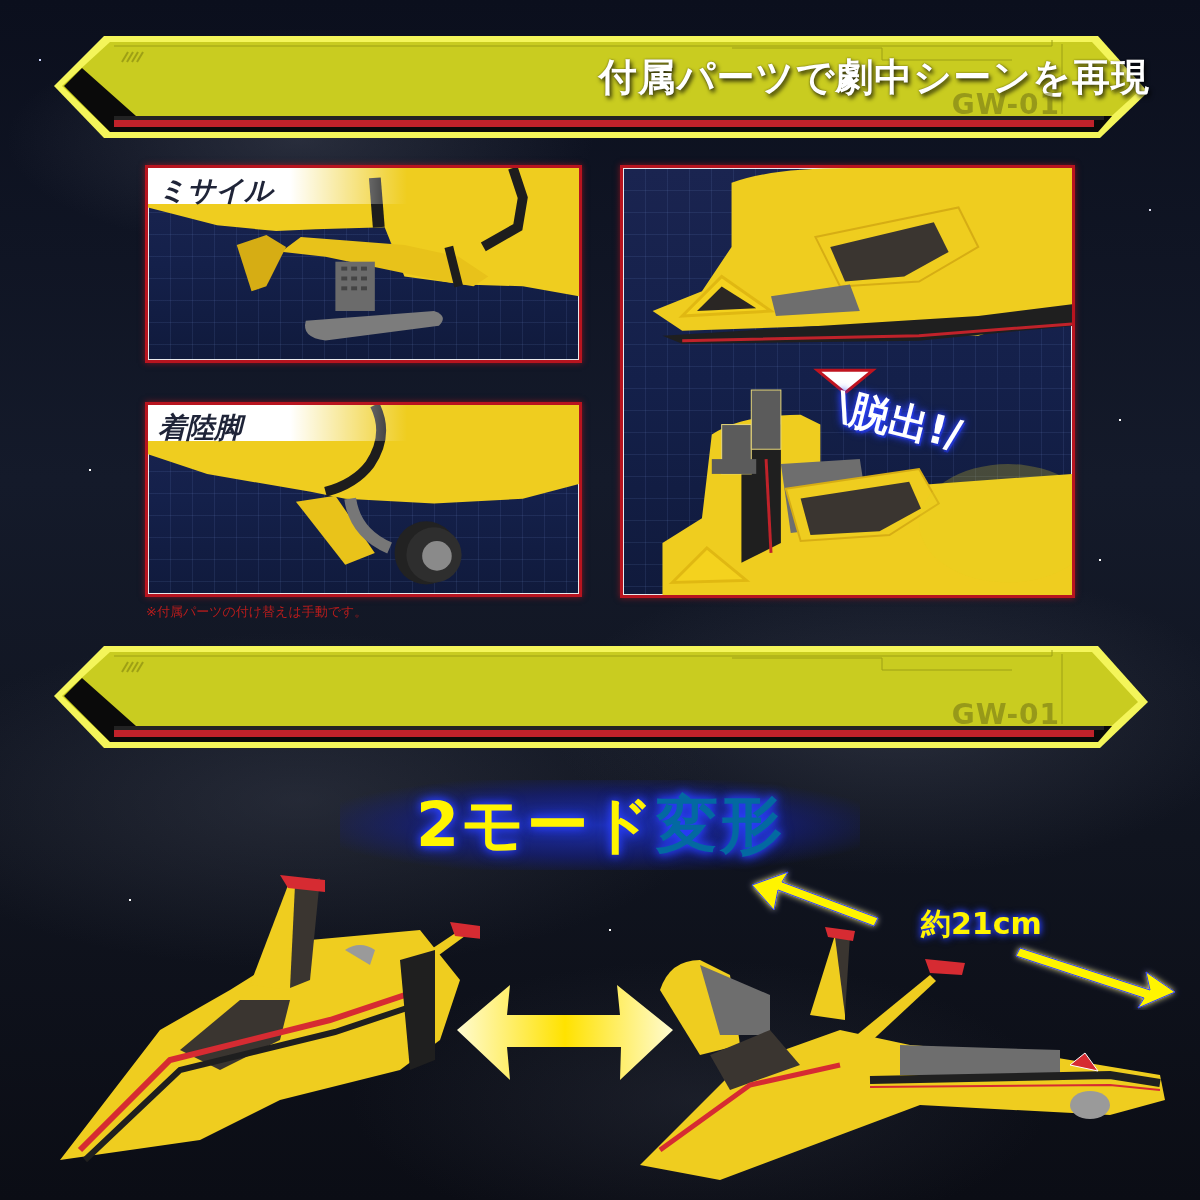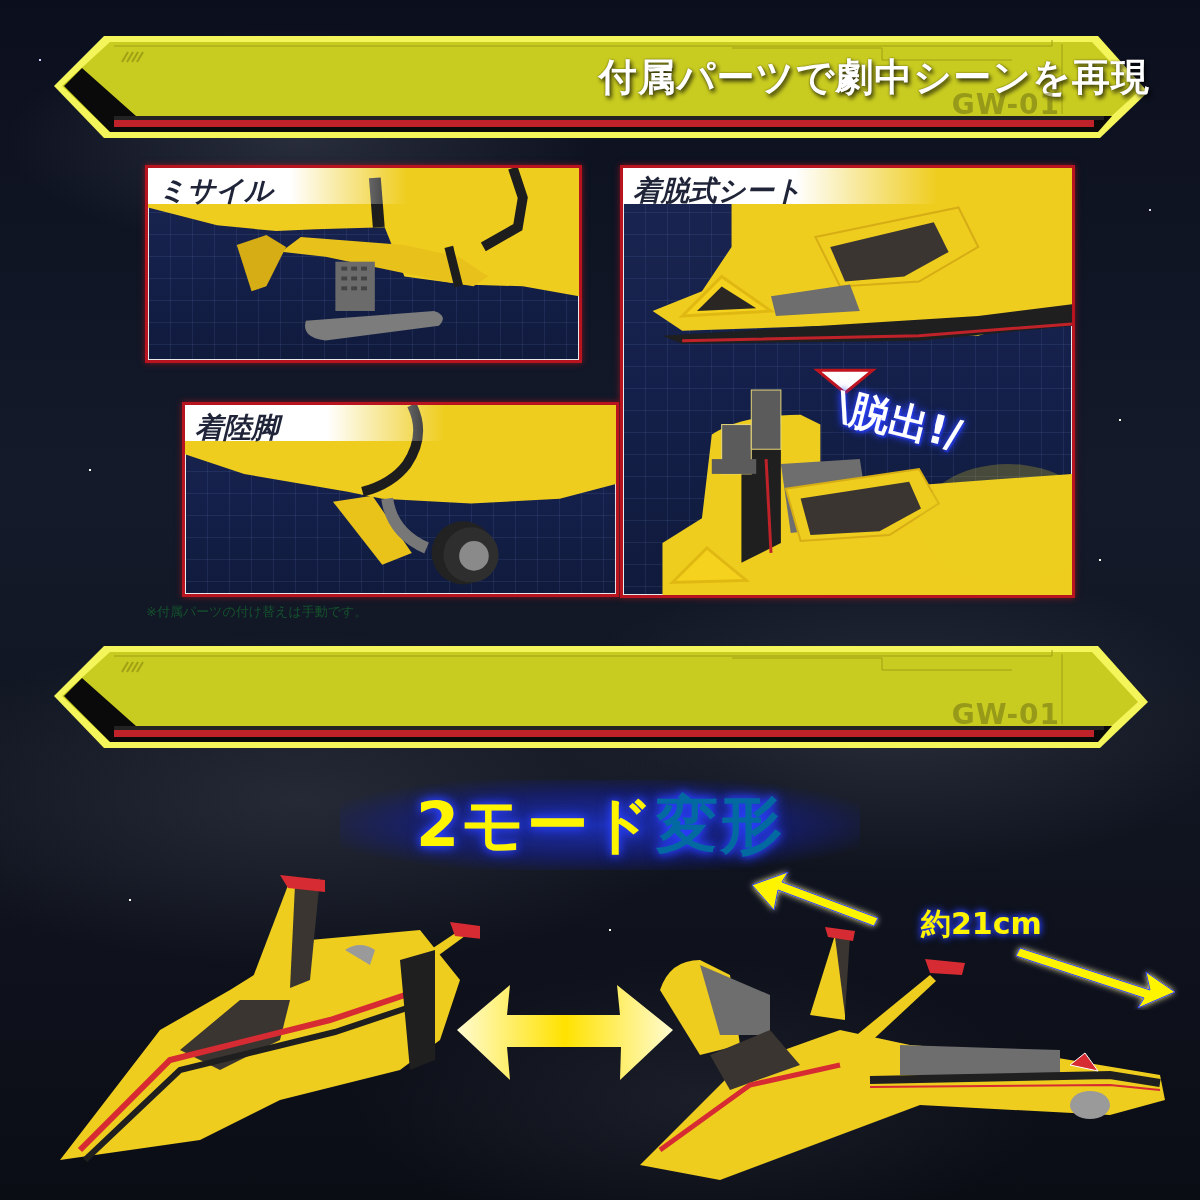--- a/index.html
+++ b/index.html
@@ -62,21 +62,21 @@
     padding-left: 10px;
     background: linear-gradient(90deg, #ffffff 0%, #ffffff 55%, rgba(255,255,255,0) 100%);
     color: #1f2438; font-weight: bold; font-style: italic;
     font-family: "DejaVu Sans", sans-serif; font-size: 28px; line-height: 46px;
     z-index: 3;
   }
   .panel-art { position: absolute; inset: 0; z-index: 1; }
 
   .note {
     position: absolute; left: 146px; top: 603px;
-    color: #14532d; font-size: 13px; font-family: "DejaVu Sans", sans-serif; text-align: center;
+    color: #b91c1c; font-size: 13px; font-family: "DejaVu Sans", sans-serif; text-align: center;
   }
 
   
   .mode-title {
     position: absolute; left: 360px; top: 780px; width: 480px; height: 90px;
     text-align: center; font-family: "DejaVu Sans", sans-serif; font-weight: bold;
     font-size: 62px; line-height: 90px; letter-spacing: 2px;
   }
   .mode-title .bg {
     position: absolute; left: -20px; right: -20px; top: 0; bottom: 0;
@@ -136,21 +136,21 @@
         <rect x="206" y="110" width="6" height="4"></rect>
         <rect x="216" y="110" width="6" height="4"></rect>
         <rect x="196" y="120" width="6" height="4"></rect>
         <rect x="206" y="120" width="6" height="4"></rect>
         <rect x="216" y="120" width="6" height="4"></rect>
       </g>
   </svg>
   <div class="panel-label">ミサイル</div>
 </div>
 
-<div class="panel" style="left:145px; top:402px; width:437px; height:195px;margin-left:37px;">
+<div class="panel" style="left:145px; top:402px; width:437px; height:195px;">
   <svg class="panel-art" viewBox="0 0 437 195">
     <path d="M0,0 L437,0 L437,80 L380,95 L290,100 L200,95 L165,88 L60,70 L0,50 Z" fill="#efcd1f"></path>
     <path d="M230,0 Q245,30 225,60 Q210,80 180,88" stroke="#1d1d1d" stroke-width="10" fill="none"></path>
     <path d="M150,98 L190,92 L230,150 L200,162 Z" fill="#e9c31a"></path>
     <path d="M205,95 Q210,130 245,145" stroke="#777" stroke-width="12" fill="none"></path>
     <circle cx="282" cy="150" r="32" fill="#222"></circle>
     <circle cx="290" cy="152" r="28" fill="#2e2e2e"></circle>
     <circle cx="293" cy="153" r="15" fill="#8a8a8a"></circle>
   </svg>
   <div class="panel-label">着陸脚</div>
@@ -177,21 +177,20 @@
     <path d="M145,295 L150,390" stroke="#c0222a" stroke-width="3"></path>
     <path d="M160,300 L240,295 L250,360 L170,370 Z" fill="#6e6e6e"></path>
     <path d="M165,325 L300,305 L320,340 L270,372 L180,378 Z" fill="#efcd1f" stroke="#d6ad14" stroke-width="2"></path>
     <path d="M180,335 L290,318 L302,345 L260,368 L190,372 Z" fill="#3a3530"></path>
     <path d="M50,420 L85,385 L125,418 Z" fill="#f4d21e" stroke="#e0b812" stroke-width="3"></path>
     <rect x="100" y="260" width="30" height="50" fill="#5b5b5b" stroke="#e9d97a" stroke-width="1"></rect>
     <rect x="130" y="225" width="30" height="60" fill="#5b5b5b" stroke="#e9d97a" stroke-width="1"></rect>
     <rect x="90" y="295" width="45" height="15" fill="#5b5b5b"></rect>
     <ellipse cx="390" cy="360" rx="90" ry="60" fill="rgba(230,210,30,0.25)"></ellipse>
   </svg>
-  <div class="panel-label" style="width:70%;">着脱式シート</div>
   <div class="abs" style="left:212px; top:225px; z-index:3; font-family:'DejaVu Sans',sans-serif; font-weight:bold; font-size:40px; color:#ffffff; transform:rotate(14deg); text-shadow:0 0 6px #2a40ff, 0 0 10px #2a40ff, 2px 2px 0 #1a2a9a;">\脱出!/</div>
 </div>
 
 <div class="banner" style="top:642px;">
   <svg width="1098" height="110" viewBox="0 0 1098 110">
     <polygon points="52,4 1046,4 1096,60 1048,106 52,106 2,54" fill="#f4f55a"></polygon>
     <polygon points="58,10 1040,10 1086,60 1042,100 58,100 10,54" fill="#c9cc20"></polygon>
     <polygon points="12,54 30,36 84,84 1060,84 1046,100 58,100" fill="#0a0a0a"></polygon>
     <rect x="62" y="88" width="980" height="7" fill="#c0222a"></rect>
     <rect x="62" y="84" width="990" height="4" fill="#222"></rect>

